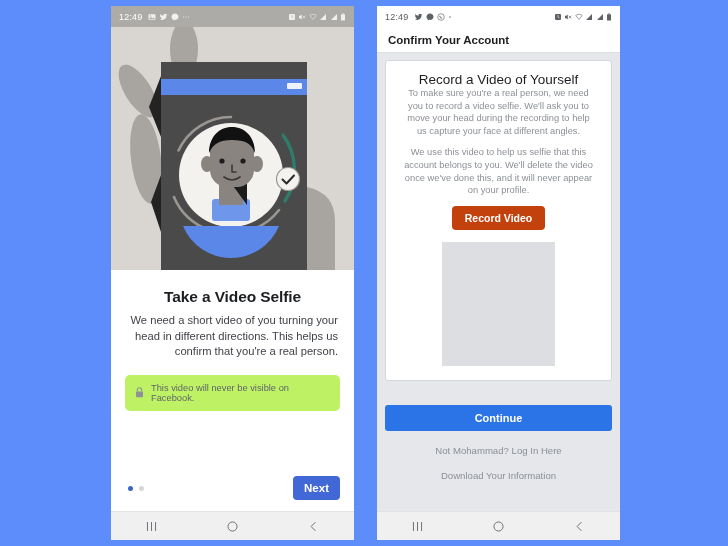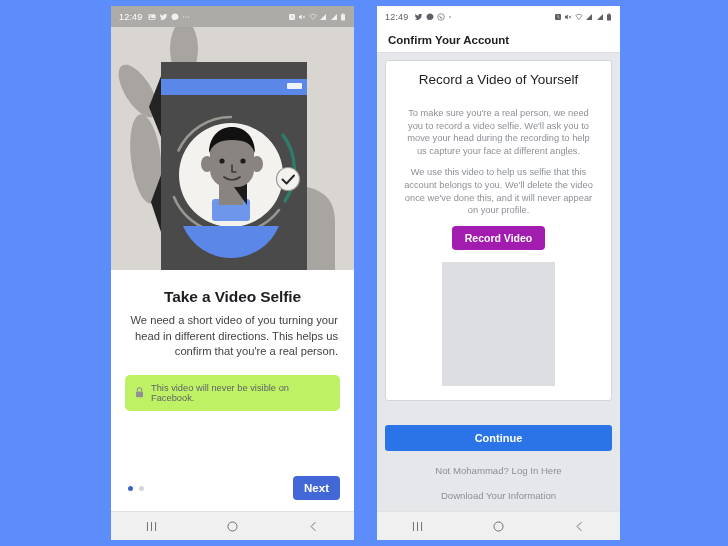--- a/index.html
+++ b/index.html
@@ -149,34 +149,34 @@
     background: #ffffff;
     border: 1px solid #d3d6db;
     border-radius: 3px;
     padding: 11px 12px 14px 12px;
     box-sizing: border-box;
   }
   .c-title {
     text-align: center;
     font-size: 13.5px;
     color: #1c1e21;
-    margin-bottom: 20px;
+    margin-bottom: 0;
   }
   .c-para {
     text-align: center;
     font-size: 9.3px;
     line-height: 12.6px;
     color: #8c9096;
     margin: 0 0 9px 0;
     padding: 0 4px;
   }
   .rec-btn {
     display: block;
     margin: 2px auto 0 auto;
-    background: #a21caf;
+    background: #c2410c;
     color: #ffffff;
     font-size: 10.5px;
     font-weight: bold;
     border: none;
     border-radius: 4px;
     padding: 6px 13px;
     cursor: pointer;
     font-family: "Liberation Sans", sans-serif;
   }
   .video-placeholder {

